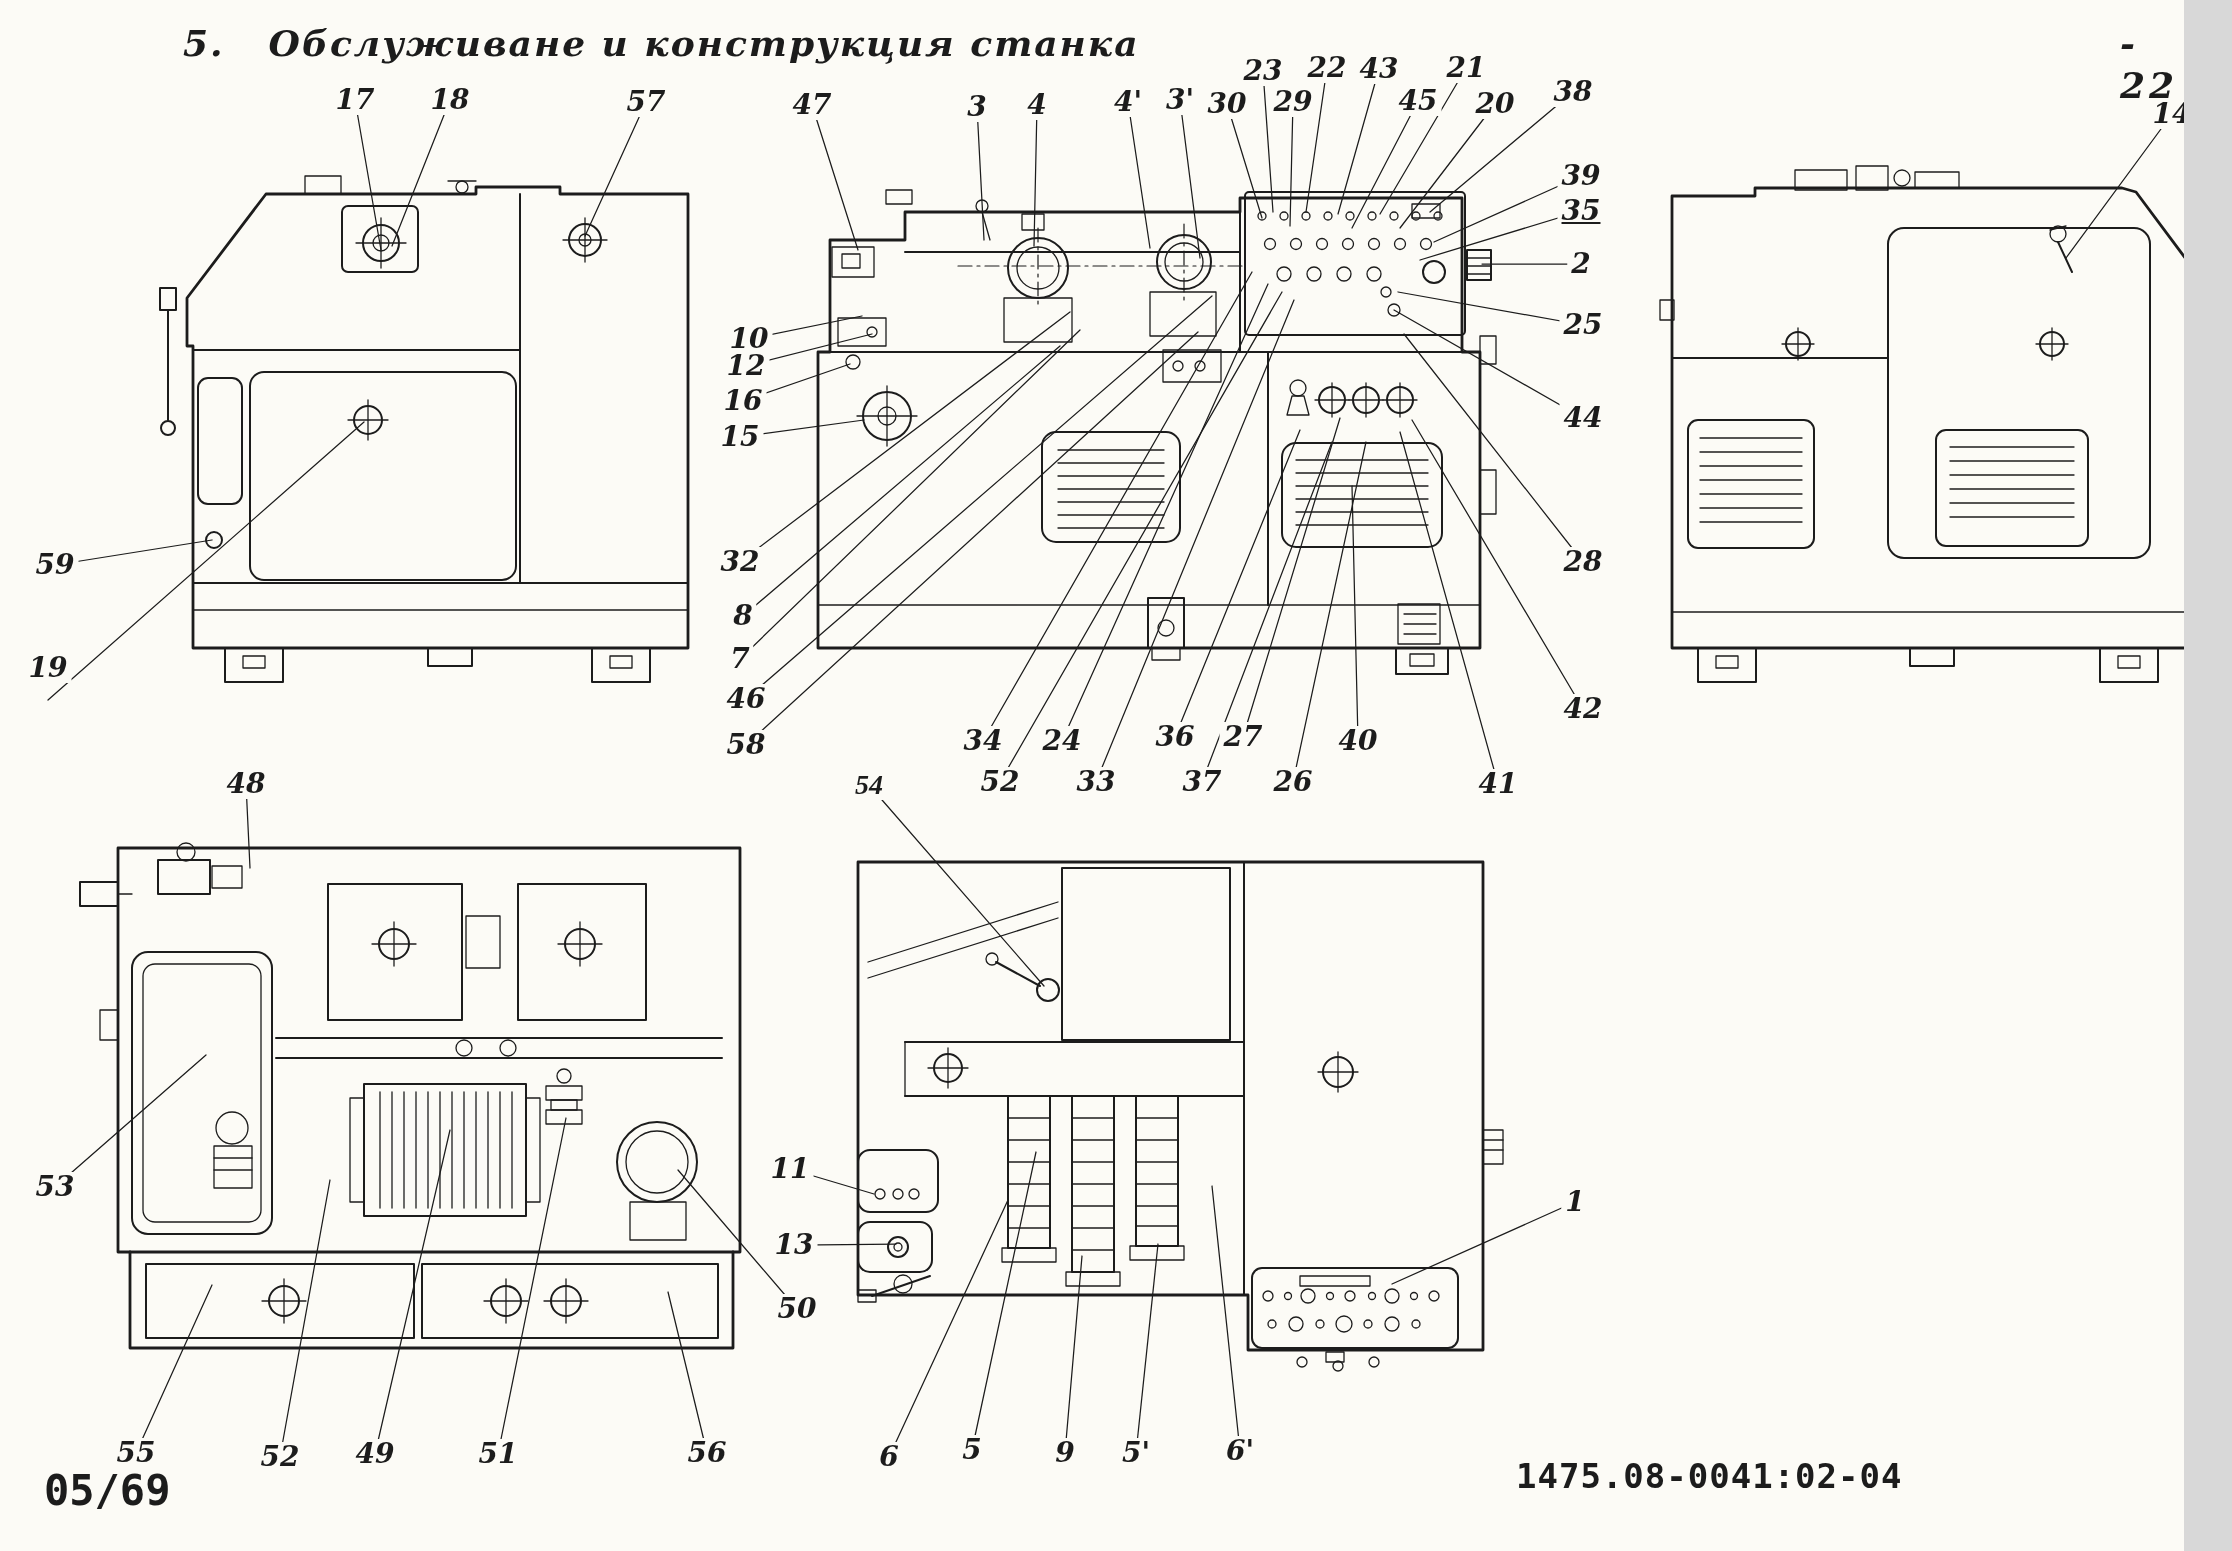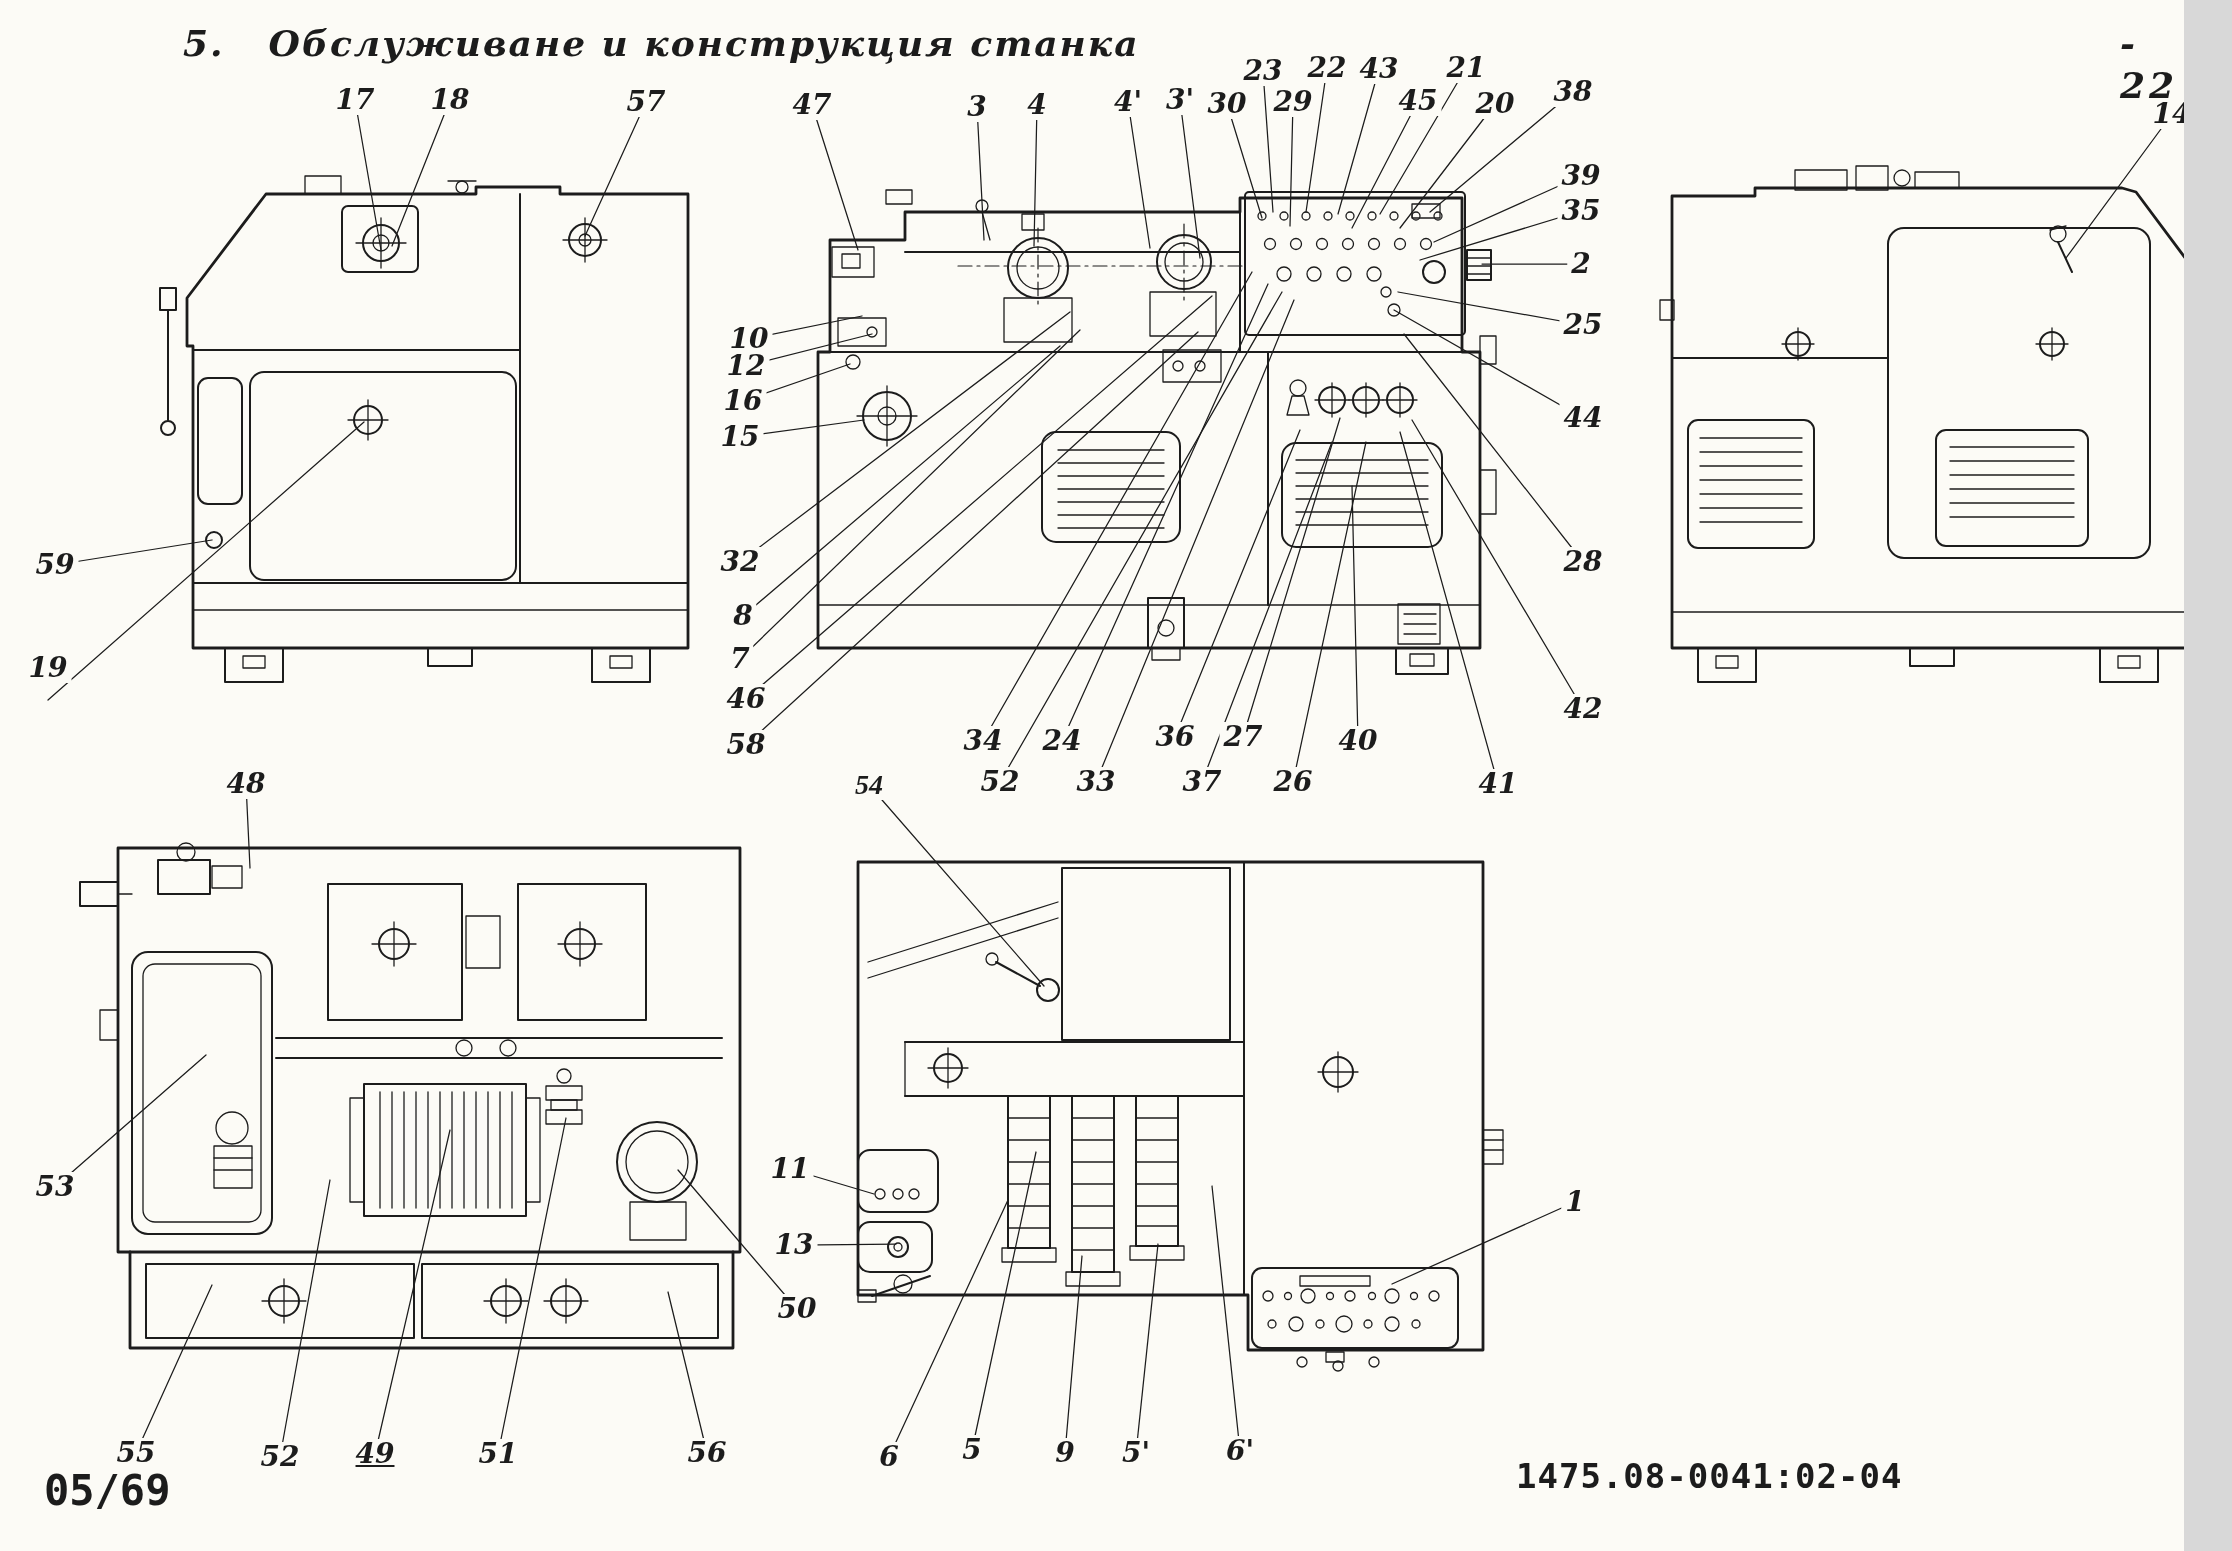--- a/index.html
+++ b/index.html
@@ -481,21 +481,21 @@
       <div class="callout" style="left: 1227px; top: 104px;">30</div>
       <div class="callout" style="left: 1263px; top: 71px;">23</div>
       <div class="callout" style="left: 1293px; top: 102px;">29</div>
       <div class="callout" style="left: 1327px; top: 68px;">22</div>
       <div class="callout" style="left: 1379px; top: 69px;">43</div>
       <div class="callout" style="left: 1418px; top: 101px;">45</div>
       <div class="callout" style="left: 1466px; top: 68px;">21</div>
       <div class="callout" style="left: 1495px; top: 104px;">20</div>
       <div class="callout" style="left: 1573px; top: 92px;">38</div>
       <div class="callout" style="left: 1581px; top: 176px;">39</div>
-      <div class="callout" style="left: 1581px; top: 211px;">35</div>
+      <div class="callout" style="left: 1581px; top: 211px; text-decoration: underline;">35</div>
       <div class="callout" style="left: 1581px; top: 264px;">2</div>
       <div class="callout" style="left: 1583px; top: 325px;">25</div>
       <div class="callout" style="left: 1583px; top: 418px;">44</div>
       <div class="callout" style="left: 1583px; top: 562px;">28</div>
       <div class="callout" style="left: 1583px; top: 709px;">42</div>
       <div class="callout" style="left: 1498px; top: 784px;">41</div>
       <div class="callout" style="left: 1358px; top: 741px;">40</div>
       <div class="callout" style="left: 1293px; top: 782px;">26</div>
       <div class="callout" style="left: 1202px; top: 782px;">37</div>
       <div class="callout" style="left: 1175px; top: 737px;">36</div>
@@ -511,21 +511,21 @@
       <div class="callout" style="left: 740px; top: 562px;">32</div>
       <div class="callout" style="left: 740px; top: 437px;">15</div>
       <div class="callout" style="left: 743px; top: 401px;">16</div>
       <div class="callout" style="left: 746px; top: 366px;">12</div>
       <div class="callout" style="left: 749px; top: 339px;">10</div>
       <div class="callout" style="left: 2172px; top: 114px;">14</div>
       <div class="callout" style="left: 246px; top: 784px;">48</div>
       <div class="callout" style="left: 55px; top: 1187px;">53</div>
       <div class="callout" style="left: 136px; top: 1453px;">55</div>
       <div class="callout" style="left: 280px; top: 1457px;">52</div>
-      <div class="callout" style="left: 375px; top: 1454px; text-decoration: underline;">49</div>
+      <div class="callout" style="left: 375px; top: 1454px;">49</div>
       <div class="callout" style="left: 498px; top: 1454px;">51</div>
       <div class="callout" style="left: 707px; top: 1453px;">56</div>
       <div class="callout" style="left: 797px; top: 1309px;">50</div>
       <div class="callout" style="left: 869px; top: 785px; font-family: Liberation Serif, serif;">54</div>
       <div class="callout" style="left: 790px; top: 1169px;">11</div>
       <div class="callout" style="left: 794px; top: 1245px;">13</div>
       <div class="callout" style="left: 889px; top: 1457px;">6</div>
       <div class="callout" style="left: 972px; top: 1450px;">5</div>
       <div class="callout" style="left: 1065px; top: 1453px;">9</div>
       <div class="callout" style="left: 1136px; top: 1453px;">5'</div>

